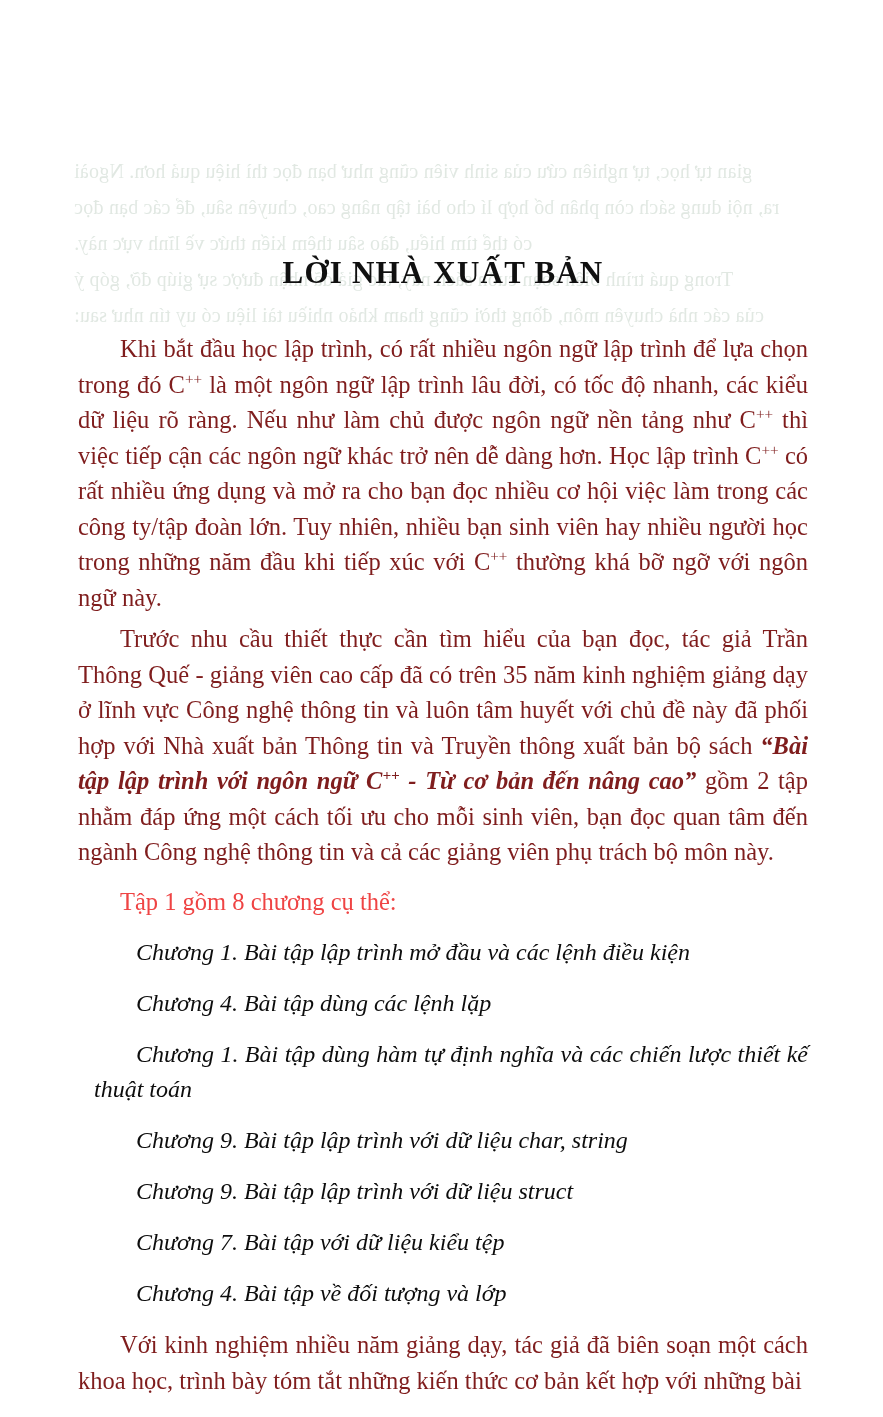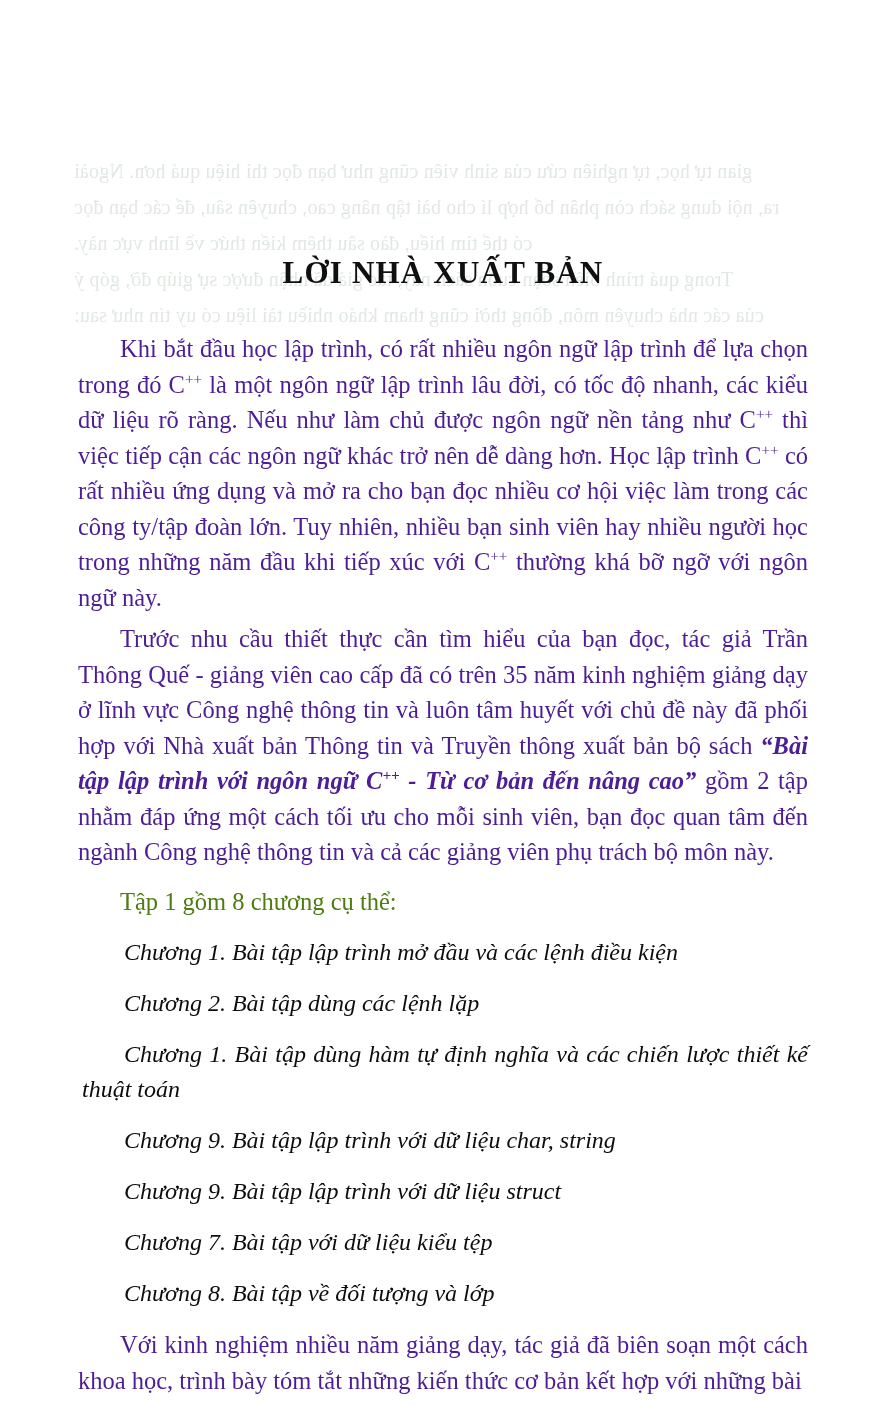--- a/index.html
+++ b/index.html
@@ -61,40 +61,40 @@
     margin: 0 0 40px 0;
     color: #101010;
   }
 
   p.para {
     font-size: 24.5px;
     line-height: 35.5px;
     margin: 0 0 6px 0;
     text-align: justify;
     text-indent: 42px;
-    color: #4c1d95;
+    color: #7f1d1d;
   }
 
   p.toc-line {
     font-size: 24px;
     line-height: 35px;
-    margin: 0 0 16px 4px;
+    margin: 0 0 16px 16px;
     text-indent: 42px;
     font-style: italic;
     text-align: justify;
     color: #0d0d0d;
   }
   p.toc-line.wrap { text-indent: 42px; }
 
   p.lead-line {
     font-size: 24.5px;
     line-height: 35.5px;
     margin: 0 0 16px 0;
     text-indent: 42px;
-    color: #4d7c0f;
+    color: #ef4444;
   }
 
   .sup {
     font-size: 0.62em;
     vertical-align: super;
     line-height: 0;
   }
 
   .bookname {
     font-style: italic;
@@ -121,23 +121,23 @@
 
     <p class="para"><span>Khi bắt đầu học lập trình, có rất nhiều ngôn ngữ lập trình để lựa chọn trong đó C</span><span class="sup">++</span><span> là một ngôn ngữ lập trình lâu đời, có tốc độ nhanh, các kiểu dữ liệu rõ ràng. Nếu như làm chủ được ngôn ngữ nền tảng như C</span><span class="sup">++</span><span> thì việc tiếp cận các ngôn ngữ khác trở nên dễ dàng hơn. Học lập trình C</span><span class="sup">++</span><span> có rất nhiều ứng dụng và mở ra cho bạn đọc nhiều cơ hội việc làm trong các công ty/tập đoàn lớn. Tuy nhiên, nhiều bạn sinh viên hay nhiều người học trong những năm đầu khi tiếp xúc với C</span><span class="sup">++</span><span> thường khá bỡ ngỡ với ngôn ngữ này.</span></p>
 
     <p class="para"><span>Trước nhu cầu thiết thực cần tìm hiểu của bạn đọc, tác giả Trần Thông Quế - giảng viên cao cấp đã có trên 35 năm kinh nghiệm giảng dạy ở lĩnh vực Công nghệ thông tin và luôn tâm huyết với chủ đề này đã phối hợp với Nhà xuất bản Thông tin và Truyền thông xuất bản bộ sách </span><span class="bookname">“Bài tập lập trình với ngôn ngữ C</span><span class="bookname sup">++</span><span class="bookname"> - Từ cơ bản đến nâng cao”</span><span> gồm 2 tập nhằm đáp ứng một cách tối ưu cho mỗi sinh viên, bạn đọc quan tâm đến ngành Công nghệ thông tin và cả các giảng viên phụ trách bộ môn này.</span></p>
 
     <div class="block-gap"></div>
 
     <p class="lead-line">Tập 1 gồm 8 chương cụ thể:</p>
 
     <p class="toc-line">Chương 1. Bài tập lập trình mở đầu và các lệnh điều kiện</p>
-    <p class="toc-line">Chương 2. Bài tập dùng các lệnh lặp</p>
+    <p class="toc-line">Chương 4. Bài tập dùng các lệnh lặp</p>
     <p class="toc-line wrap">Chương 1. Bài tập dùng hàm tự định nghĩa và các chiến lược thiết kế thuật toán</p>
     <p class="toc-line">Chương 9. Bài tập lập trình với dữ liệu char, string</p>
     <p class="toc-line">Chương 9. Bài tập lập trình với dữ liệu struct</p>
     <p class="toc-line">Chương 7. Bài tập với dữ liệu kiểu tệp</p>
-    <p class="toc-line">Chương 8. Bài tập về đối tượng và lớp</p>
+    <p class="toc-line">Chương 4. Bài tập về đối tượng và lớp</p>
 
     <p class="para">Với kinh nghiệm nhiều năm giảng dạy, tác giả đã biên soạn một cách khoa học, trình bày tóm tắt những kiến thức cơ bản kết hợp với những bài</p>
 
   </div>
 </div>
 
 </body></html>

